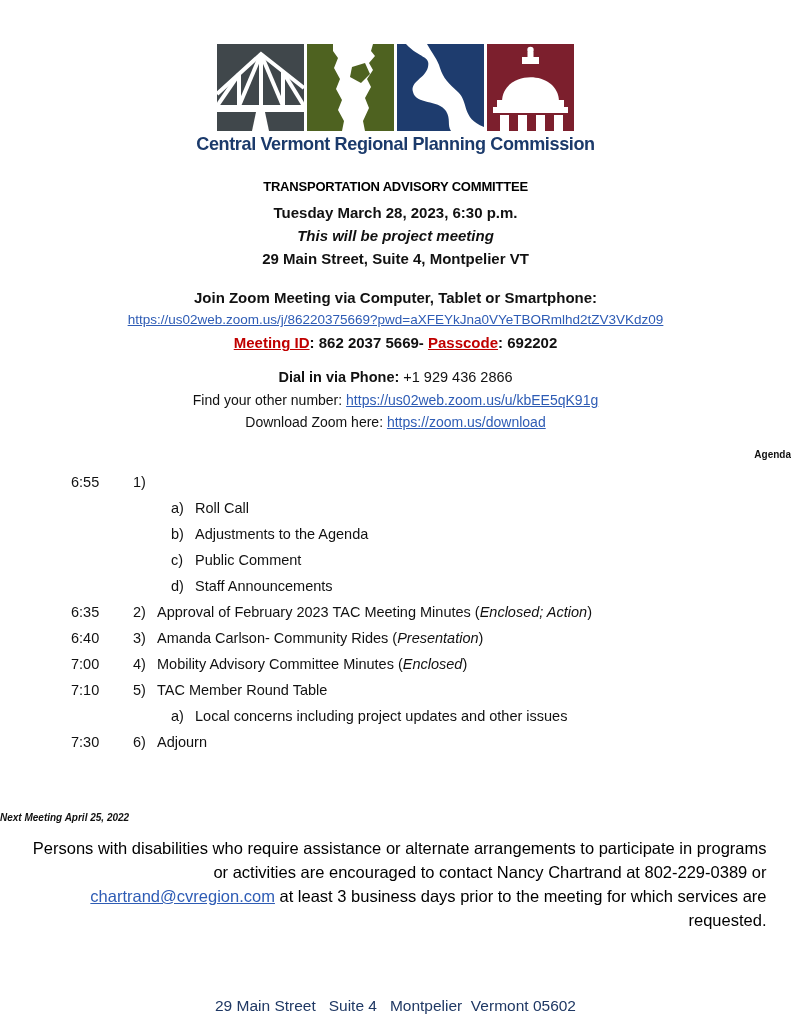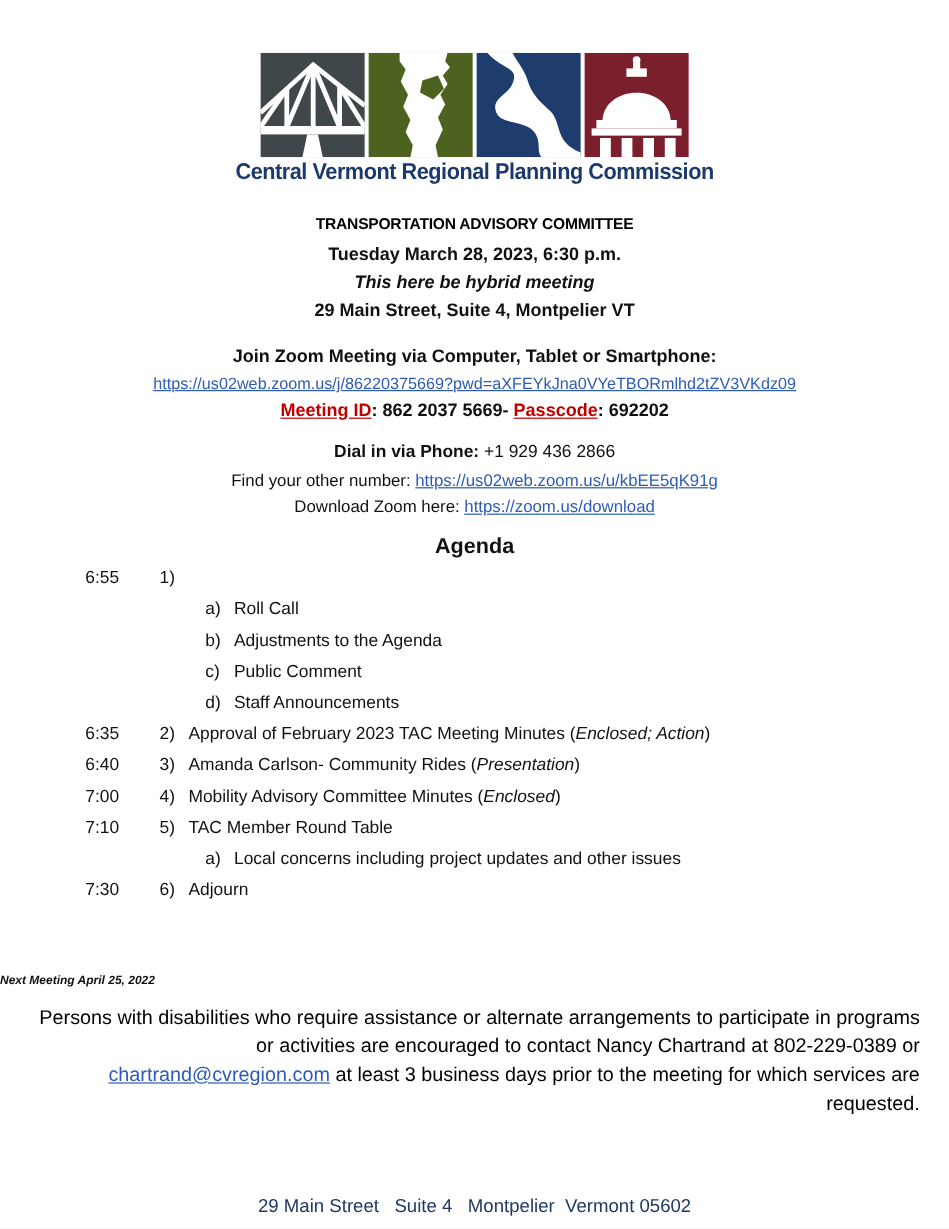--- a/index.html
+++ b/index.html
@@ -22,21 +22,21 @@
   
   .zoom-head{margin-top:20px;text-align:center;font-weight:700;font-size:15px;line-height:19px;}
   .zoom-url{margin-top:4px;text-align:center;font-size:13.5px;line-height:18px;}
   .id-line{margin-top:4px;text-align:center;font-weight:700;font-size:15px;line-height:19px;}
   .red-u{color:#c00000;text-decoration:underline;}
   .link{color:#2e5cb5;text-decoration:underline;cursor:pointer;}
   .dial-line{margin-top:16px;text-align:center;font-size:14.5px;line-height:19px;}
   .bold{font-weight:700;}
   .local-line,.dl-line{margin-top:4px;text-align:center;font-size:14px;line-height:18px;}
   
-  .agenda-head{margin-top:14px;text-align:center;font-weight:700;font-size:18px;line-height:20px;}
+  .agenda-head{margin-top:14px;text-align:right;font-weight:700;font-size:10px;line-height:20px;}
   .agenda{margin-top:8px;}
   .arow{position:relative;font-size:14.5px;line-height:19px;margin-bottom:7px;min-height:19px;}
   .a-time{position:absolute;left:71px;}
   .a-num{position:absolute;left:133px;}
   .a-text{display:block;margin-left:157px;}
   .arow.sub .a-num{left:171px;}
   .arow.sub .a-text{margin-left:195px;}
   .a-text i{font-style:italic;}
   
   .next-meeting{margin-top:56px;text-align:left;font-weight:700;font-style:italic;font-size:10px;line-height:19px;}
@@ -84,21 +84,21 @@
       <rect x="13" y="71" width="9" height="16" fill="#ffffff"></rect>
       <rect x="31" y="71" width="9" height="16" fill="#ffffff"></rect>
       <rect x="49" y="71" width="9" height="16" fill="#ffffff"></rect>
       <rect x="67" y="71" width="9" height="16" fill="#ffffff"></rect>
     </svg>
   </div>
   <div class="org-name">Central Vermont Regional Planning Commission</div>
 
   <div class="doc-title">TRANSPORTATION ADVISORY COMMITTEE</div>
   <div class="head-line">Tuesday March 28, 2023, 6:30 p.m.</div>
-  <div class="head-line it">This here be hybrid meeting</div>
+  <div class="head-line it">This will be project meeting</div>
   <div class="head-line">29 Main Street, Suite 4, Montpelier VT</div>
 
   <div class="zoom-head">Join Zoom Meeting via Computer, Tablet or Smartphone:</div>
   <div class="zoom-url">
     <a class="link">https://us02web.zoom.us/j/86220375669?pwd=aXFEYkJna0VYeTBORmlhd2tZV3VKdz09</a>
   </div>
   <div class="id-line">
     <span class="red-u">Meeting ID</span><span>: 862 2037 5669- </span><span class="red-u">Passcode</span><span>: 692202</span>
   </div>
 

